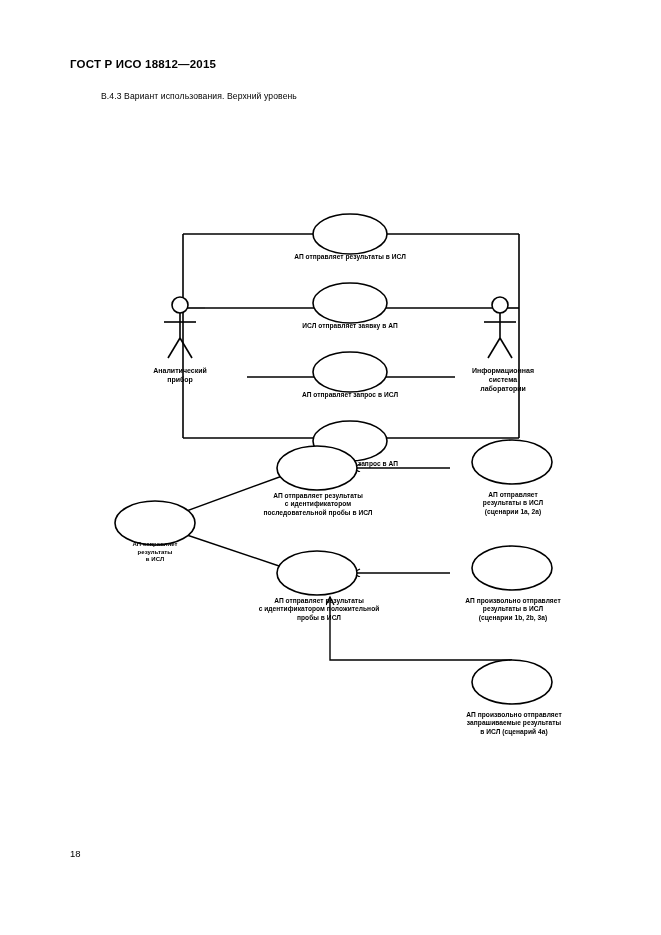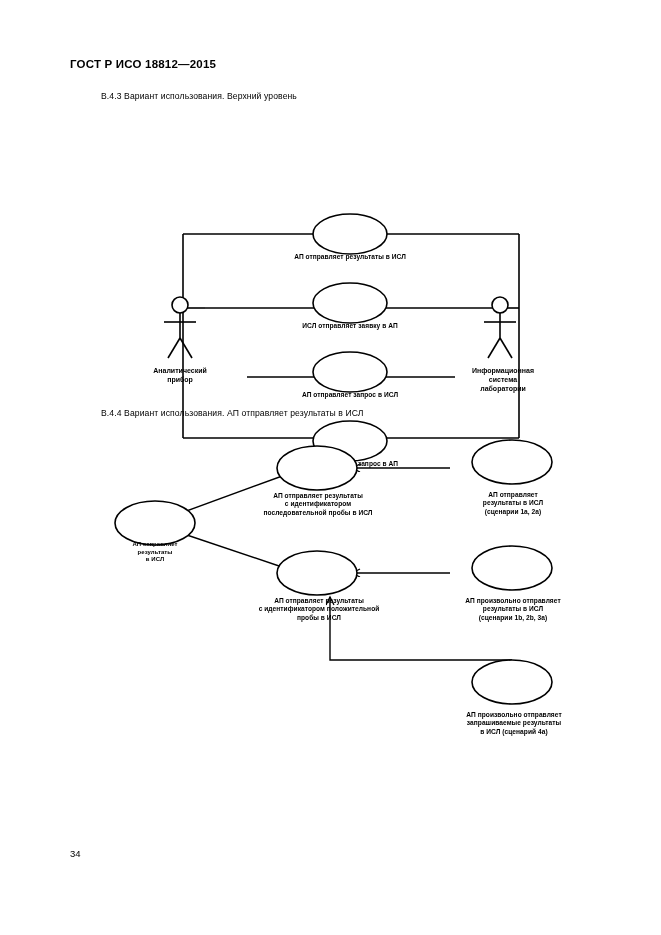--- a/index.html
+++ b/index.html
@@ -129,21 +129,20 @@
   <div class="lbl" style="left:265px; top:322px; width:170px;">ИСЛ отправляет заявку в АП</div>
   <div class="lbl" style="left:265px; top:391px; width:170px;">АП отправляет запрос в ИСЛ</div>
   <div class="lbl" style="left:265px; top:460px; width:170px;">ИСЛ отправляет запрос в АП</div>
 
   <div class="actor-lbl" style="left:128px; top:366px; width:104px; white-space:pre-line;">Аналитический
 прибор</div>
   <div class="actor-lbl" style="left:448px; top:366px; width:110px; white-space:pre-line;">Информационная
 система
 лаборатории</div>
 
-  <div class="section-title" id="sec2">В.4.4  Вариант использования. АП отправляет результаты в ИСЛ</div>
 
   <svg class="diagram" width="661" height="330" viewBox="0 0 661 330" style="top:420px;">
     <defs>
       <marker id="arrowOpen" markerWidth="12" markerHeight="12" refX="9" refY="4" orient="auto" markerUnits="userSpaceOnUse">
         <path d="M1 0 L9 4 L1 8" fill="none" stroke="#000" stroke-width="1.3"></path>
       </marker>
     </defs>
 
     <g fill="none" stroke="#000" stroke-width="1.4">
 
@@ -180,14 +179,14 @@
   <div class="lbl" style="left:447px; top:491px; width:132px; white-space:pre-line;">АП отправляет
 результаты в ИСЛ
 (сценарии 1а, 2а)</div>
   <div class="lbl" style="left:441px; top:597px; width:144px; white-space:pre-line;">АП произвольно отправляет
 результаты в ИСЛ
 (сценарии 1b, 2b, 3а)</div>
   <div class="lbl" style="left:441px; top:711px; width:146px; white-space:pre-line;">АП произвольно отправляет
 запрашиваемые результаты
 в ИСЛ (сценарий 4а)</div>
 
-  <div class="page-number">34</div>
+  <div class="page-number">18</div>
 </div>
 
 </body></html>

